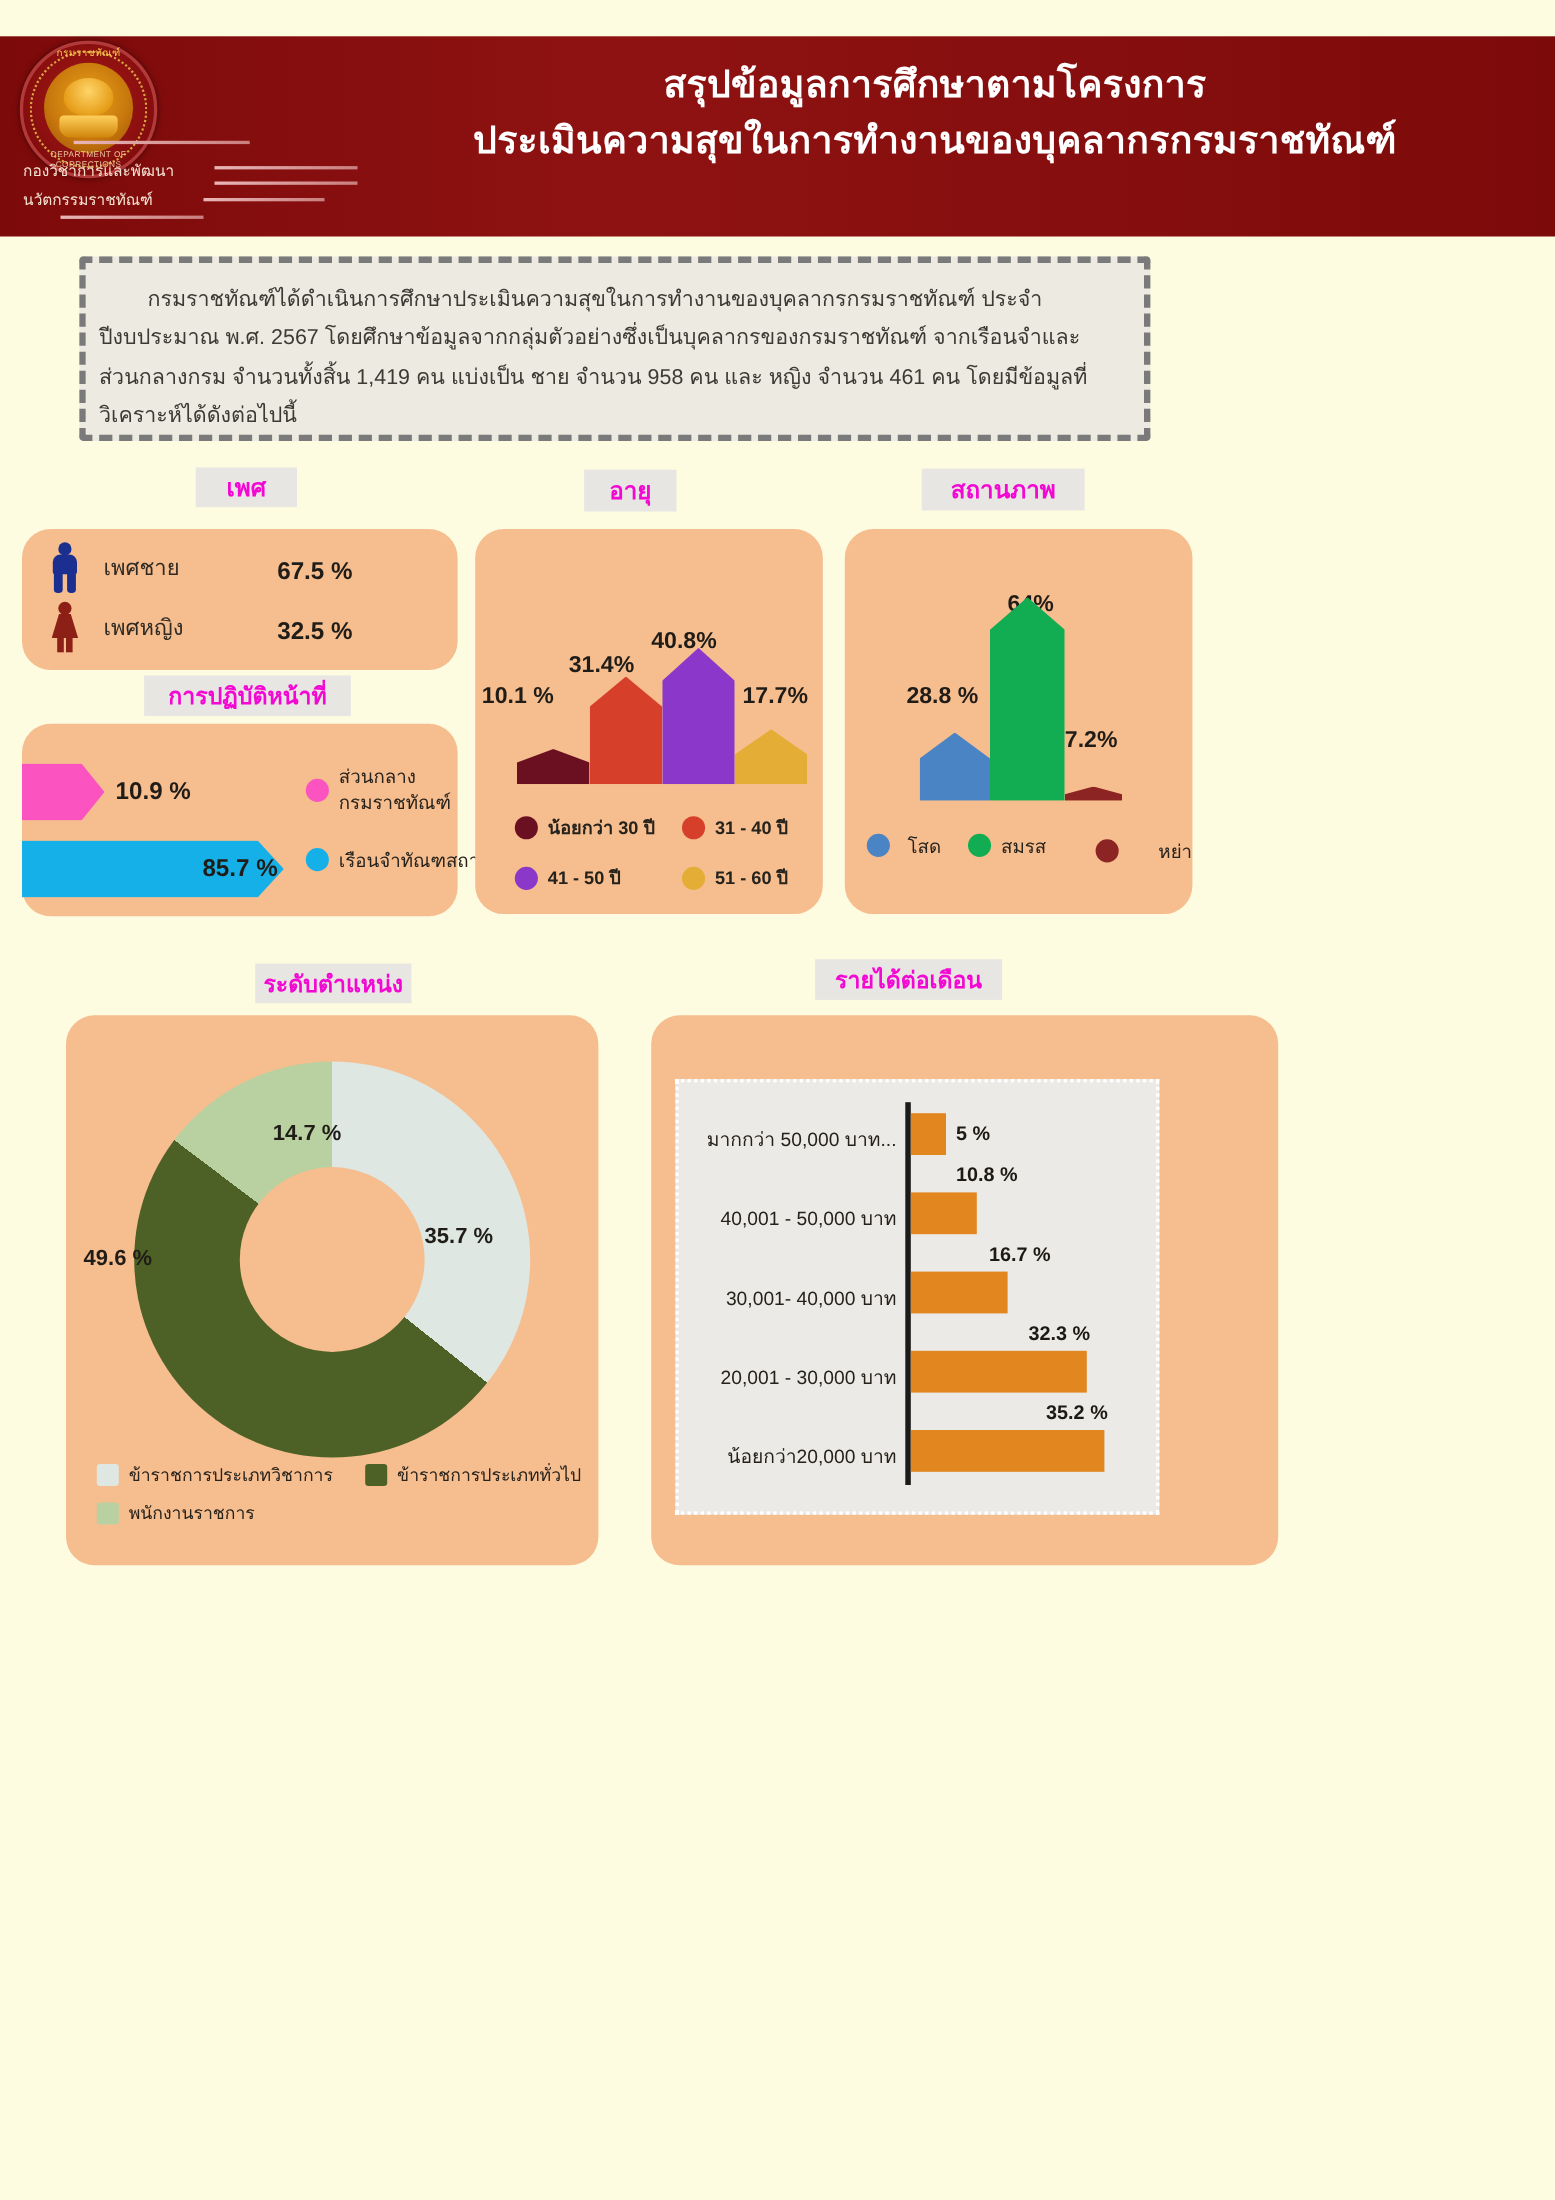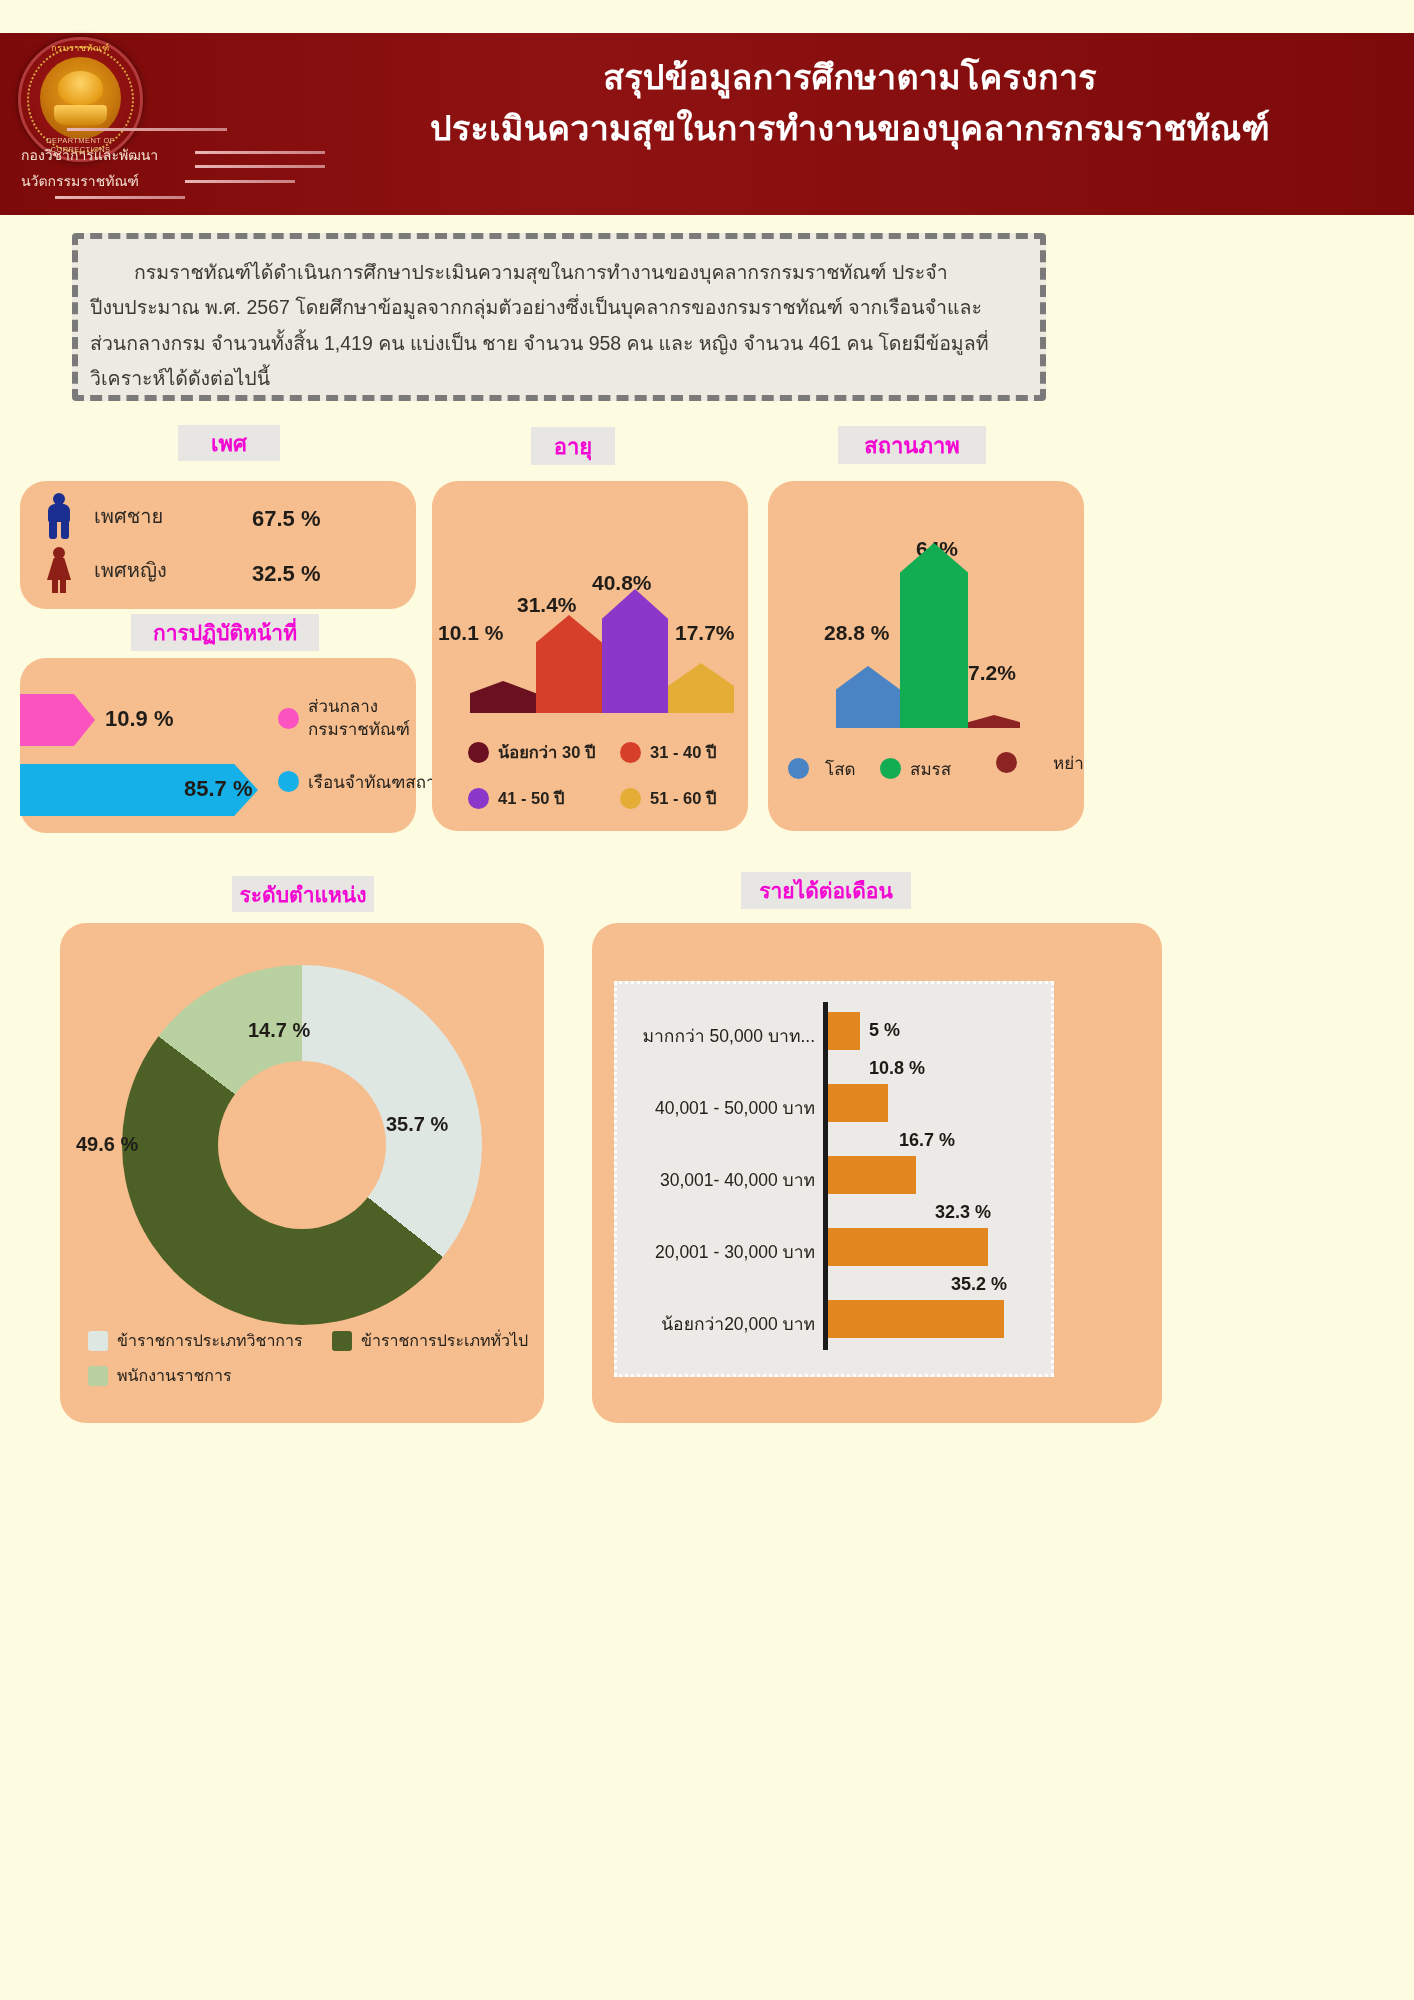--- a/index.html
+++ b/index.html
@@ -218,21 +218,21 @@
     <div class="title-block">
       <div class="title-l1">สรุปข้อมูลการศึกษาตามโครงการ</div>
       <div class="title-l2">ประเมินความสุขในการทำงานของบุคลากรกรมราชทัณฑ์</div>
     </div>
   </div>
 
   <div class="intro">
     <p>กรมราชทัณฑ์ได้ดำเนินการศึกษาประเมินความสุขในการทำงานของบุคลากรกรมราชทัณฑ์ ประจำปีงบประมาณ พ.ศ. 2567  โดยศึกษาข้อมูลจากกลุ่มตัวอย่างซึ่งเป็นบุคลากรของกรมราชทัณฑ์ จากเรือนจำและส่วนกลางกรม จำนวนทั้งสิ้น 1,419 คน แบ่งเป็น ชาย  จำนวน 958 คน และ หญิง จำนวน 461 คน โดยมีข้อมูลที่วิเคราะห์ได้ดังต่อไปนี้</p>
   </div>
 
-  <div class="chip" style="left:178px; top:392px; width:102px; height:36px; font-size:22px;">เพศ</div>
+  <div class="chip" style="left:178px; top:392px; width:92px; height:36px; font-size:22px;">เพศ</div>
 
   <div class="chip" style="left:531px; top:394px; width:84px; height:38px; font-size:22px;">อายุ</div>
 
   <div class="chip" style="left:838px; top:393px; width:148px; height:38px; font-size:22px;">สถานภาพ</div>
 
   <div class="chip" style="left:131px; top:581px; width:188px; height:37px; font-size:21px;">การปฏิบัติหน้าที่</div>
 
   <div class="chip" style="left:232px; top:843px; width:142px; height:36px; font-size:21px;">ระดับตำแหน่ง</div>
 
   <div class="chip" style="left:741px; top:839px; width:170px; height:37px; font-size:21px;">รายได้ต่อเดือน</div>
@@ -334,21 +334,21 @@
          clip-path: polygon(0 55%, 50% 0, 100% 55%, 100% 100%, 0 100%);"></div>
 
     <div class="legend-item" style="left:20px; top:274px;gap:16px;">
       <span class="legend-dot" style="background:#4a84c4;"></span>
       <span class="legend-txt reg">โสด</span>
     </div>
     <div class="legend-item" style="left:112px; top:274px;">
       <span class="legend-dot" style="background:#12ad53;"></span>
       <span class="legend-txt reg">สมรส</span>
     </div>
-    <div class="legend-item" style="left:228px; top:268px;gap:36px;">
+    <div class="legend-item" style="left:228px; top:279px;gap:36px;">
       <span class="legend-dot" style="background:#8c2424;"></span>
       <span class="legend-txt reg">หย่า</span>
     </div>
   </div>
 
   <div class="card" style="left:60px; top:890px; width:484px; height:500px;">
 
     <div class="donut-wrap" style="left:62px; top:42px; width:360px; height:360px;">
       <div style="position:absolute; inset:0; border-radius:50%;
            background: conic-gradient(

